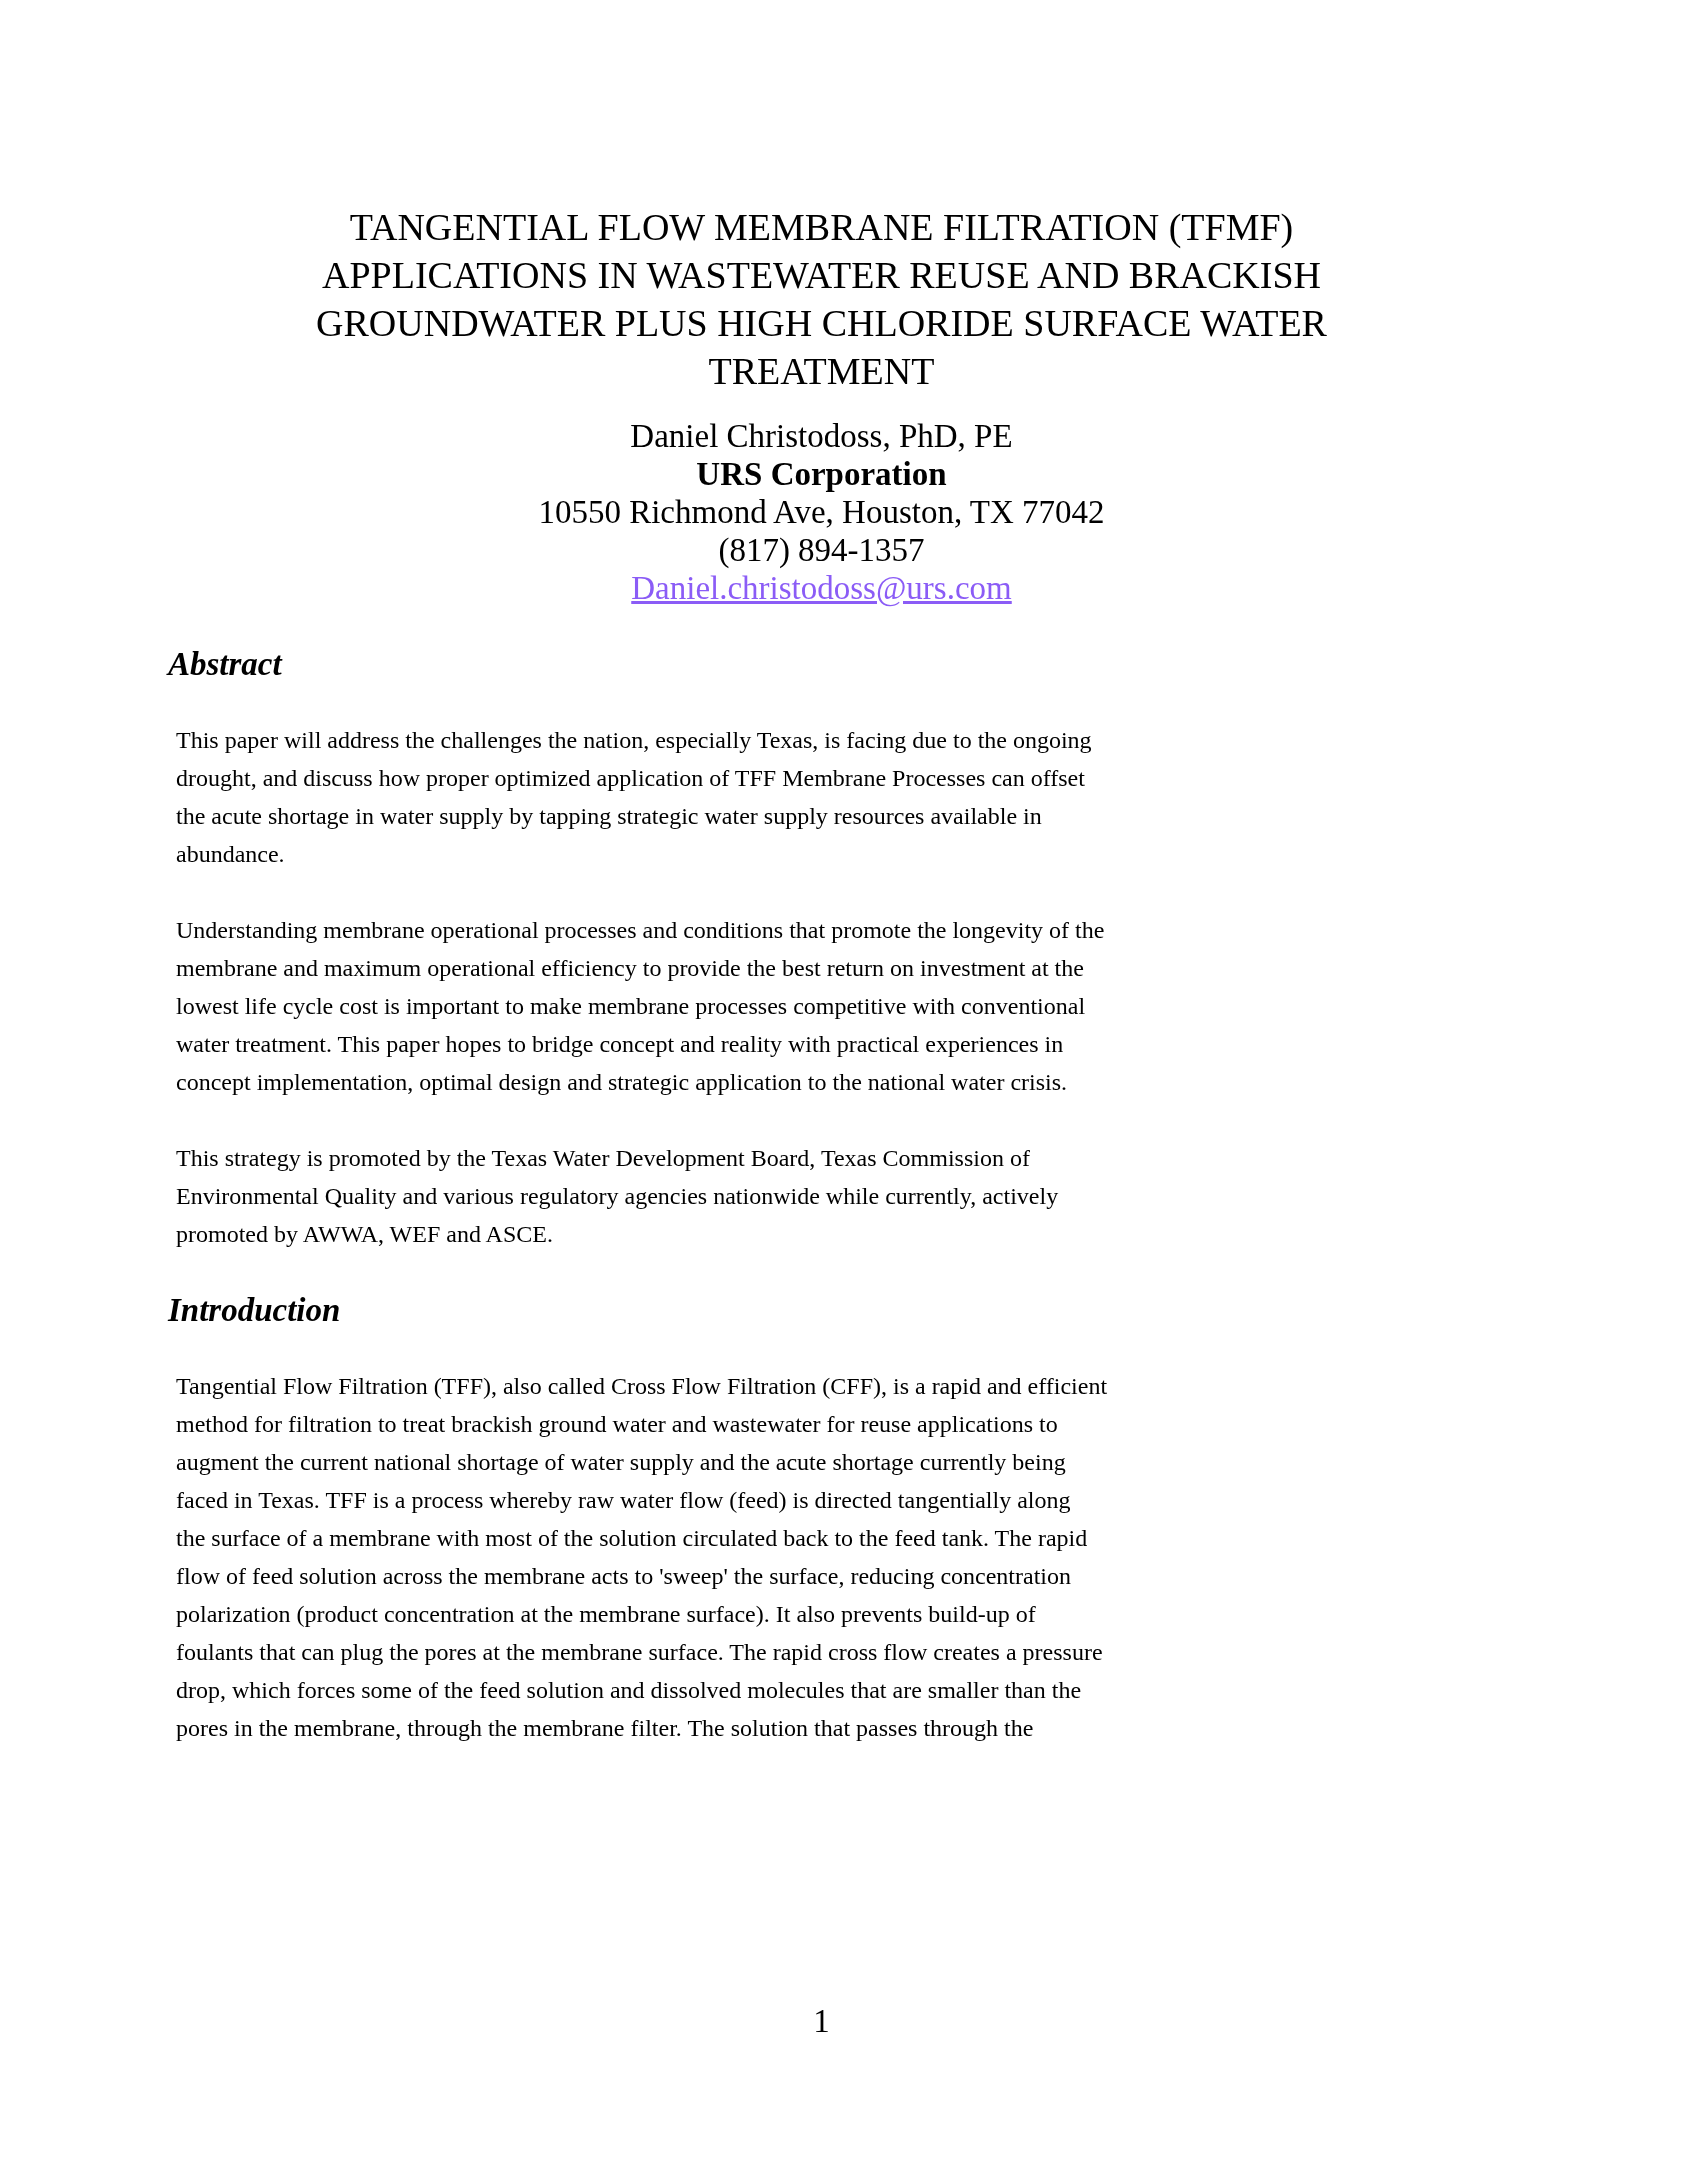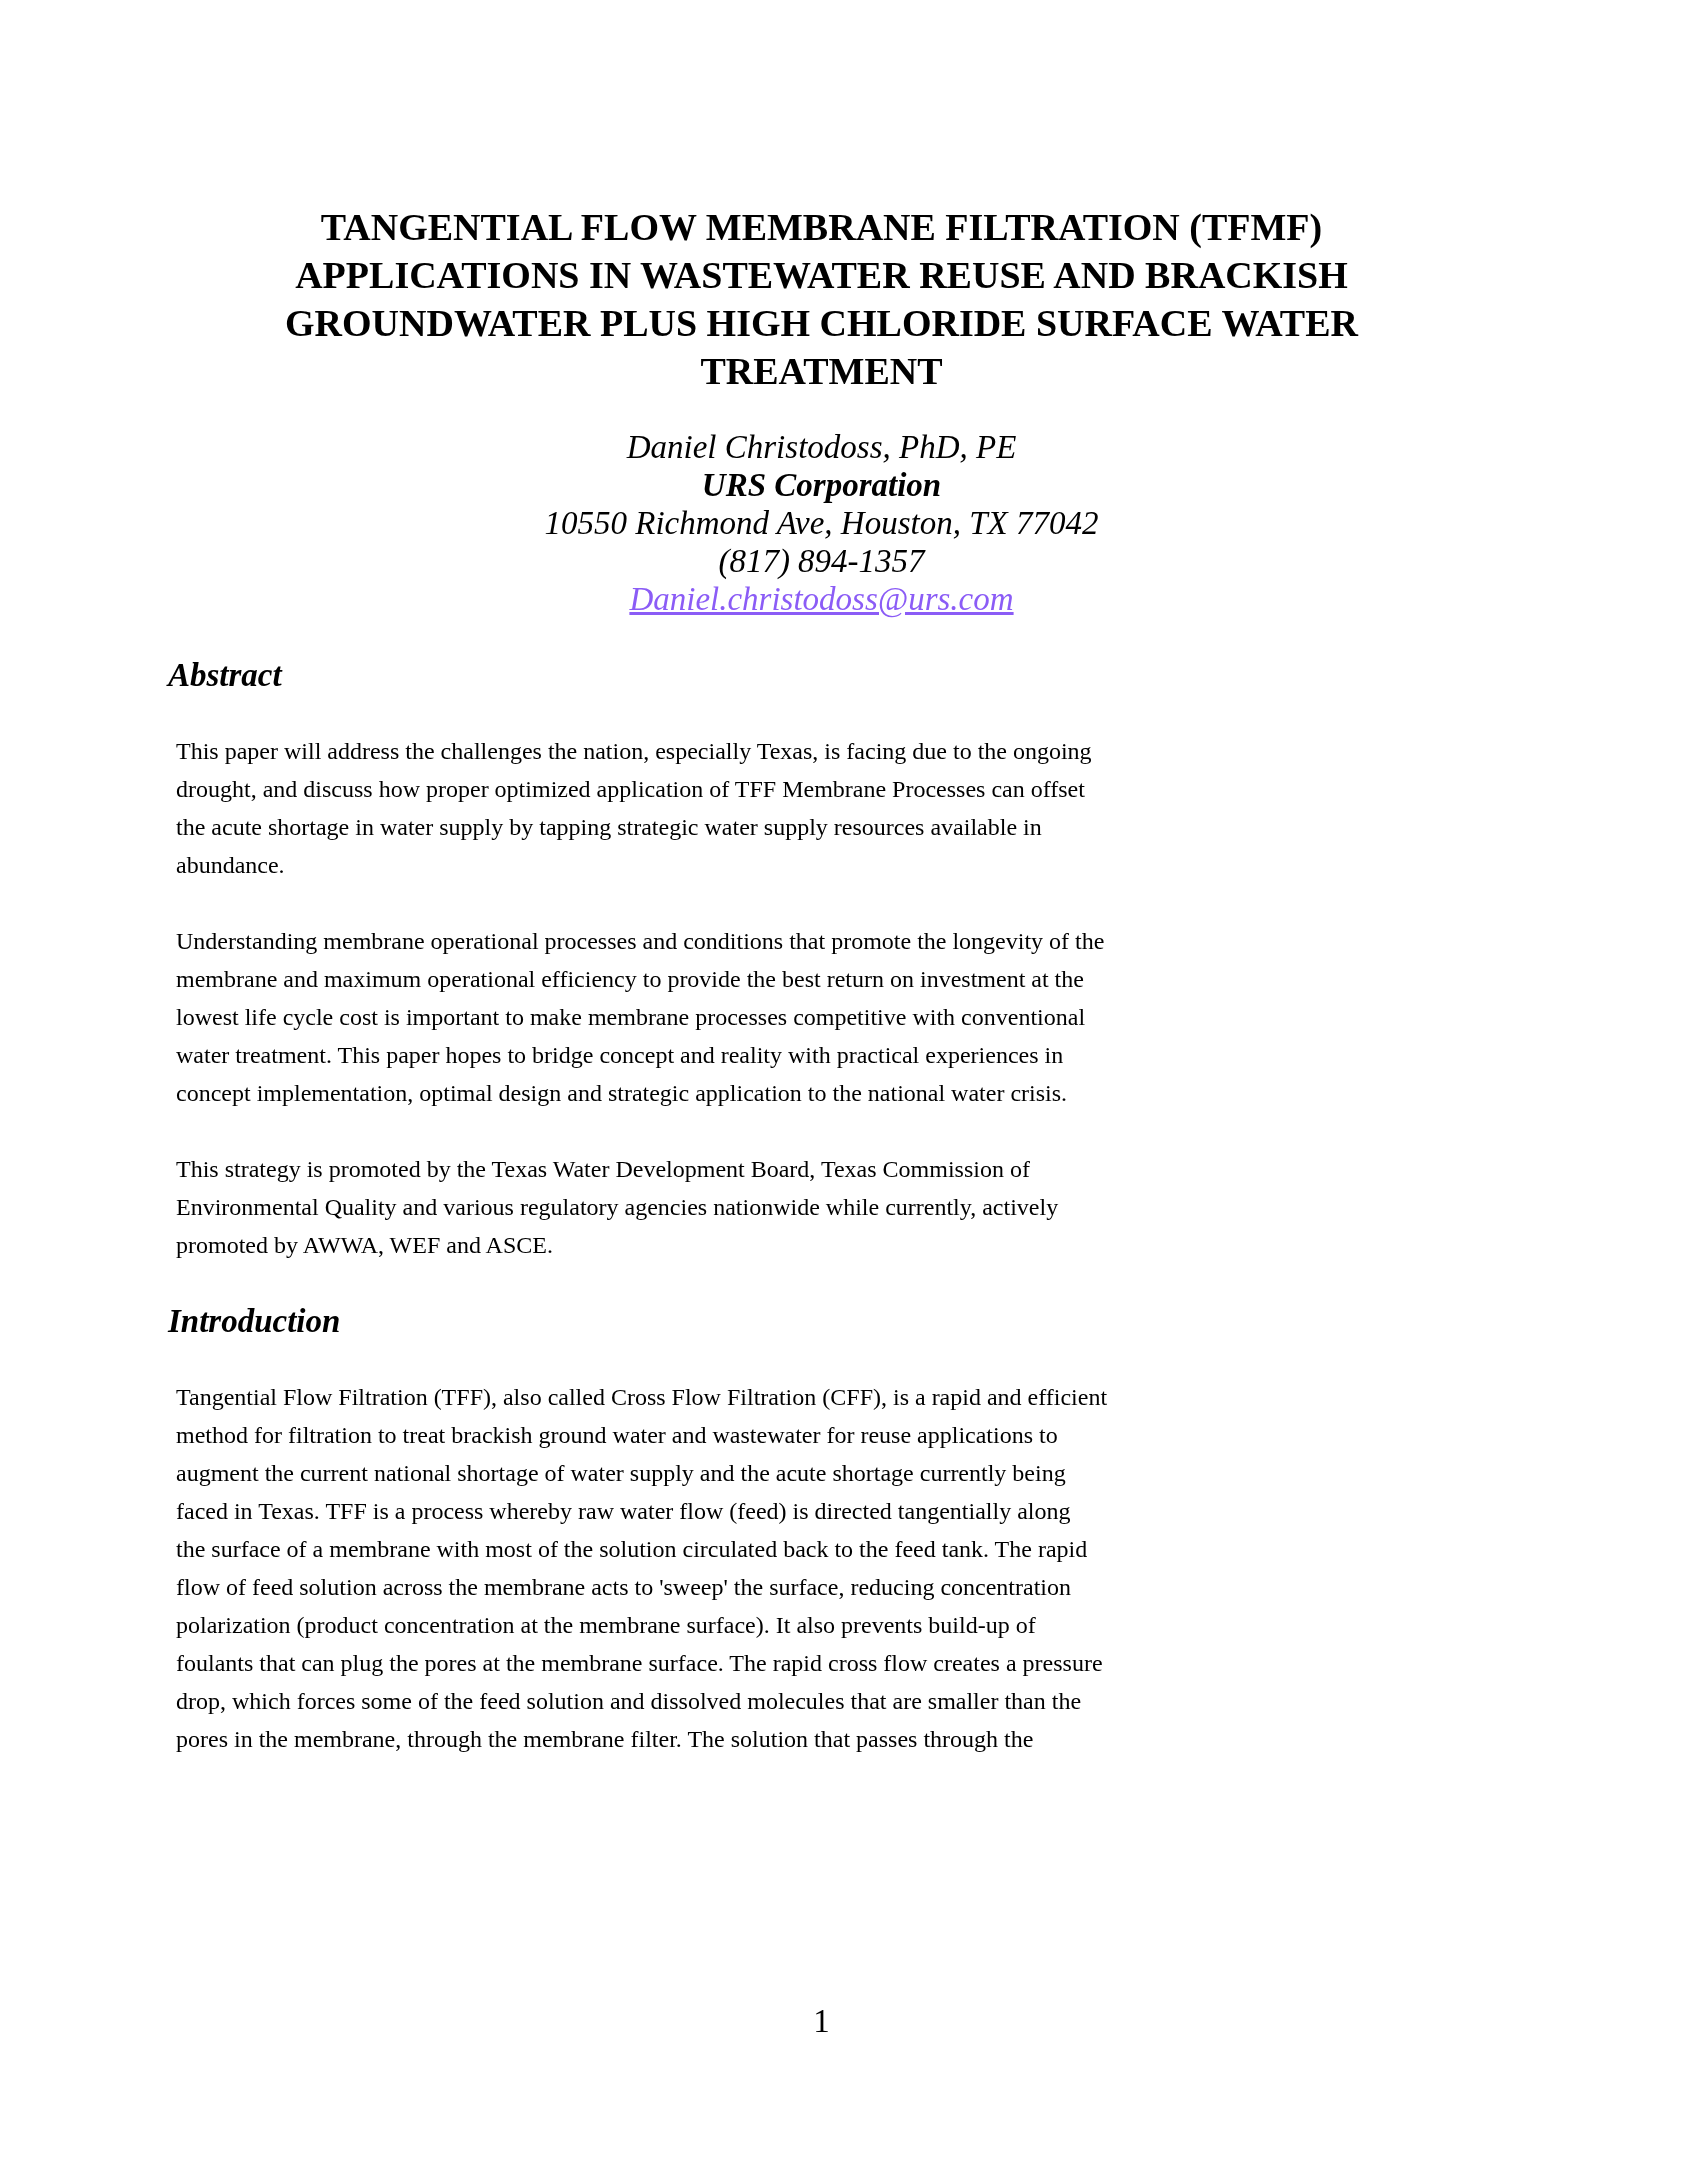--- a/index.html
+++ b/index.html
@@ -18,29 +18,28 @@
   }
   .content {
     position: absolute;
     left: 168px;
     width: 1307px;
     top: 0;
   }
   .title {
     margin: 203px 0 0 0;
     text-align: center;
-    font-weight: bold;
+    font-weight: normal;
     font-size: 38px;
     line-height: 48px;
     white-space: pre-line;
   }
   .author {
-    margin-top: 33px;
+    margin-top: 22px;
     text-align: center;
-    font-style: italic;
     font-size: 33px;
     line-height: 38px;
   }
   .author .org {
     font-weight: bold;
   }
   .author a.email {
     text-decoration: underline;
   }
   h2.section-heading {

